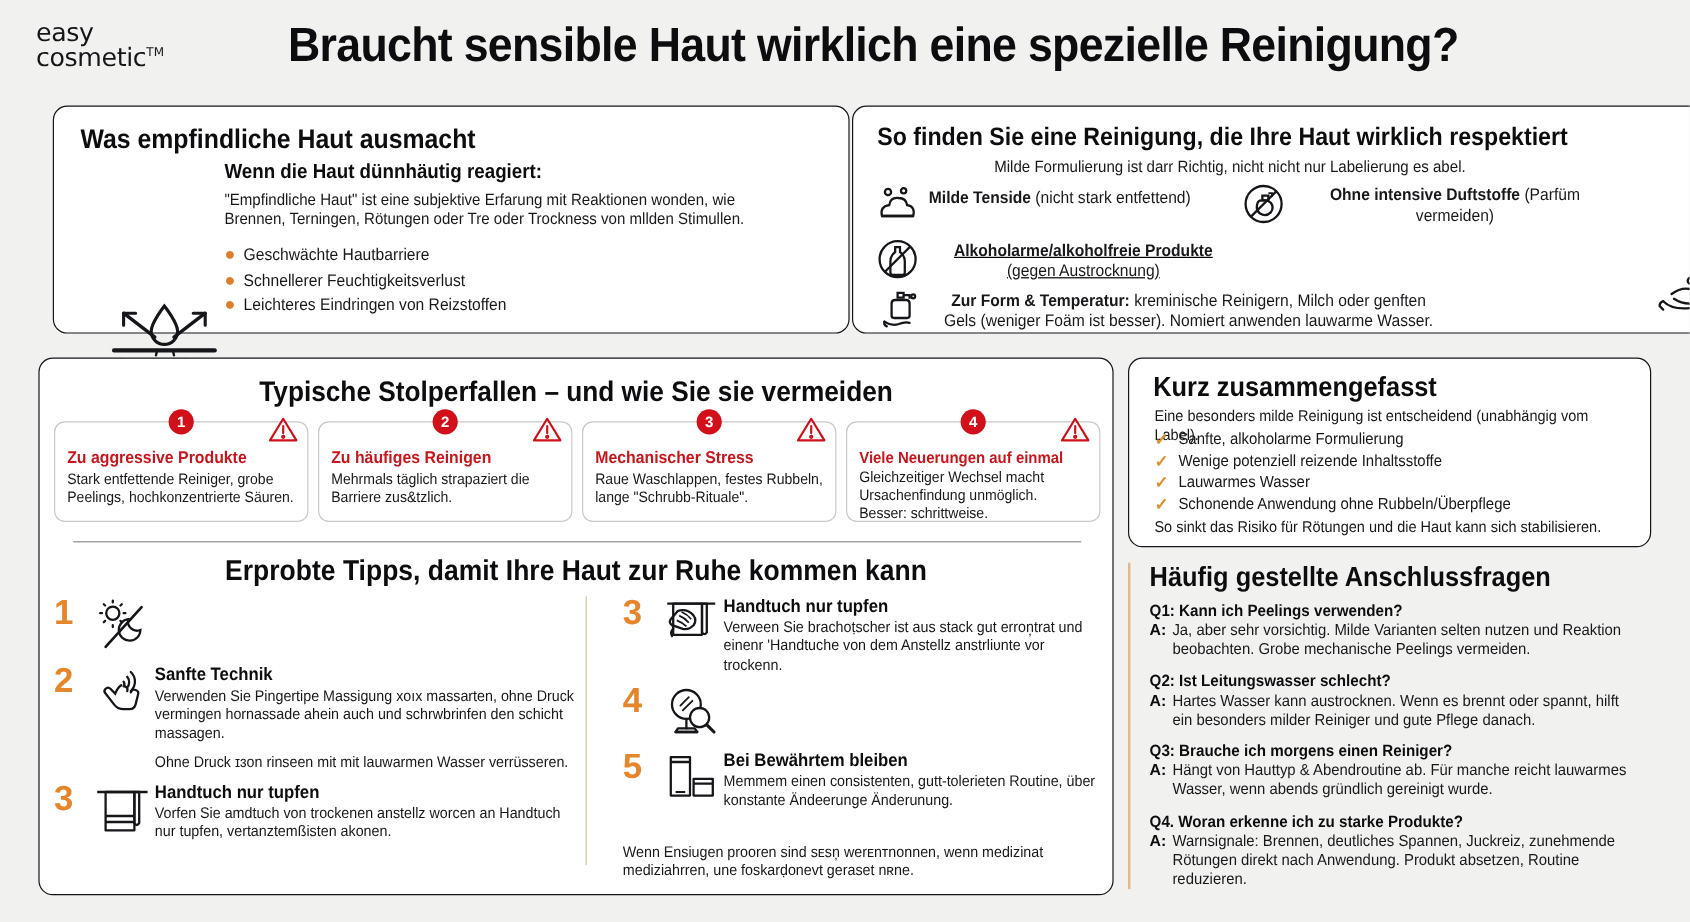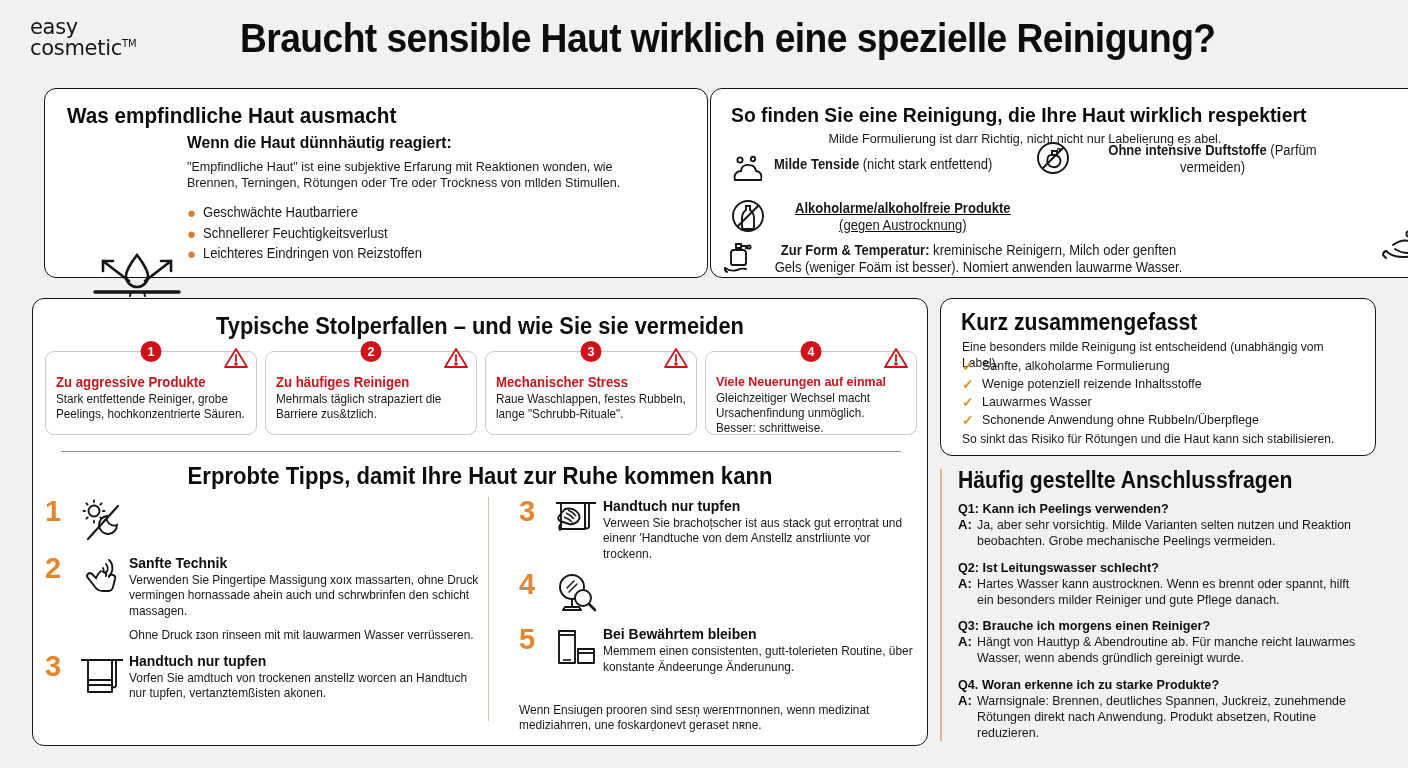--- a/index.html
+++ b/index.html
@@ -310,35 +310,35 @@
       <span class="ficon">
         <svg width="34" height="34" viewBox="0 0 34 34" fill="none" stroke="#16161a" stroke-width="1.9">
           <circle cx="17" cy="17" r="15"></circle>
           <path d="M15 7 h4 v4 q4 3 4 8 v9 q0 2 -2 2 h-8 q-2 0 -2 -2 v-9 q0 -5 4 -8 Z"></path>
           <path d="M6.5 27.5 L27.5 6.5"></path>
         </svg>
       </span>
       <span class="ftxt" style="width:300px;"><b>Alkoholarme/alkoholfreie Produkte</b><br><span>(gegen Austrocknung)</span></span>
     </div>
 
-    <div class="feat" style="left:325px; top:52px; width:330px;">
+    <div class="feat" style="left:325px; top:64px; width:330px;">
       <span class="ficon">
         <svg width="34" height="34" viewBox="0 0 34 34" fill="none" stroke="#16161a" stroke-width="1.9">
           <circle cx="17" cy="17" r="15"></circle>
           <path d="M12 16 q-2 6 2 9 q5 3 9 -1 q3 -4 0 -8 q-2 -2 -5 -2 h-3 q-2 0 -3 2 Z"></path>
           <path d="M16 10 h5 v4 h-5 Z"></path>
           <path d="M21 8 h3 v3" stroke-width="1.5"></path>
           <path d="M6.5 27.5 L27.5 6.5"></path>
         </svg>
       </span>
       <span class="ftxt"><b>Ohne intensive Duftstoffe</b><span> (Parfüm vermeiden)</span></span>
     </div>
 
 
-    <div class="feat" style="left:12px; top:152px; width:500px;">
+    <div class="feat" style="left:24px; top:152px; width:500px;">
       <span class="ficon">
         <svg width="34" height="34" viewBox="0 0 34 34" fill="none" stroke="#16161a" stroke-width="1.9">
           <path d="M13 3 h5 v4 h-5 Z"></path>
           <path d="M18 5 h5 v3"></path>
           <circle cx="26" cy="6" r="1.6"></circle>
           <path d="M11 9 h9 q3 0 3 3 v10 q0 2 -2 2 h-11 q-2 0 -2 -2 v-10 q0 -3 3 -3 Z"></path>
           <path d="M2 27 q6 4 12 2 q5 -2 9 -1" stroke-linecap="round"></path>
           <path d="M2 27 q-0.5 3 2 4" stroke-linecap="round"></path>
         </svg>
       </span>

